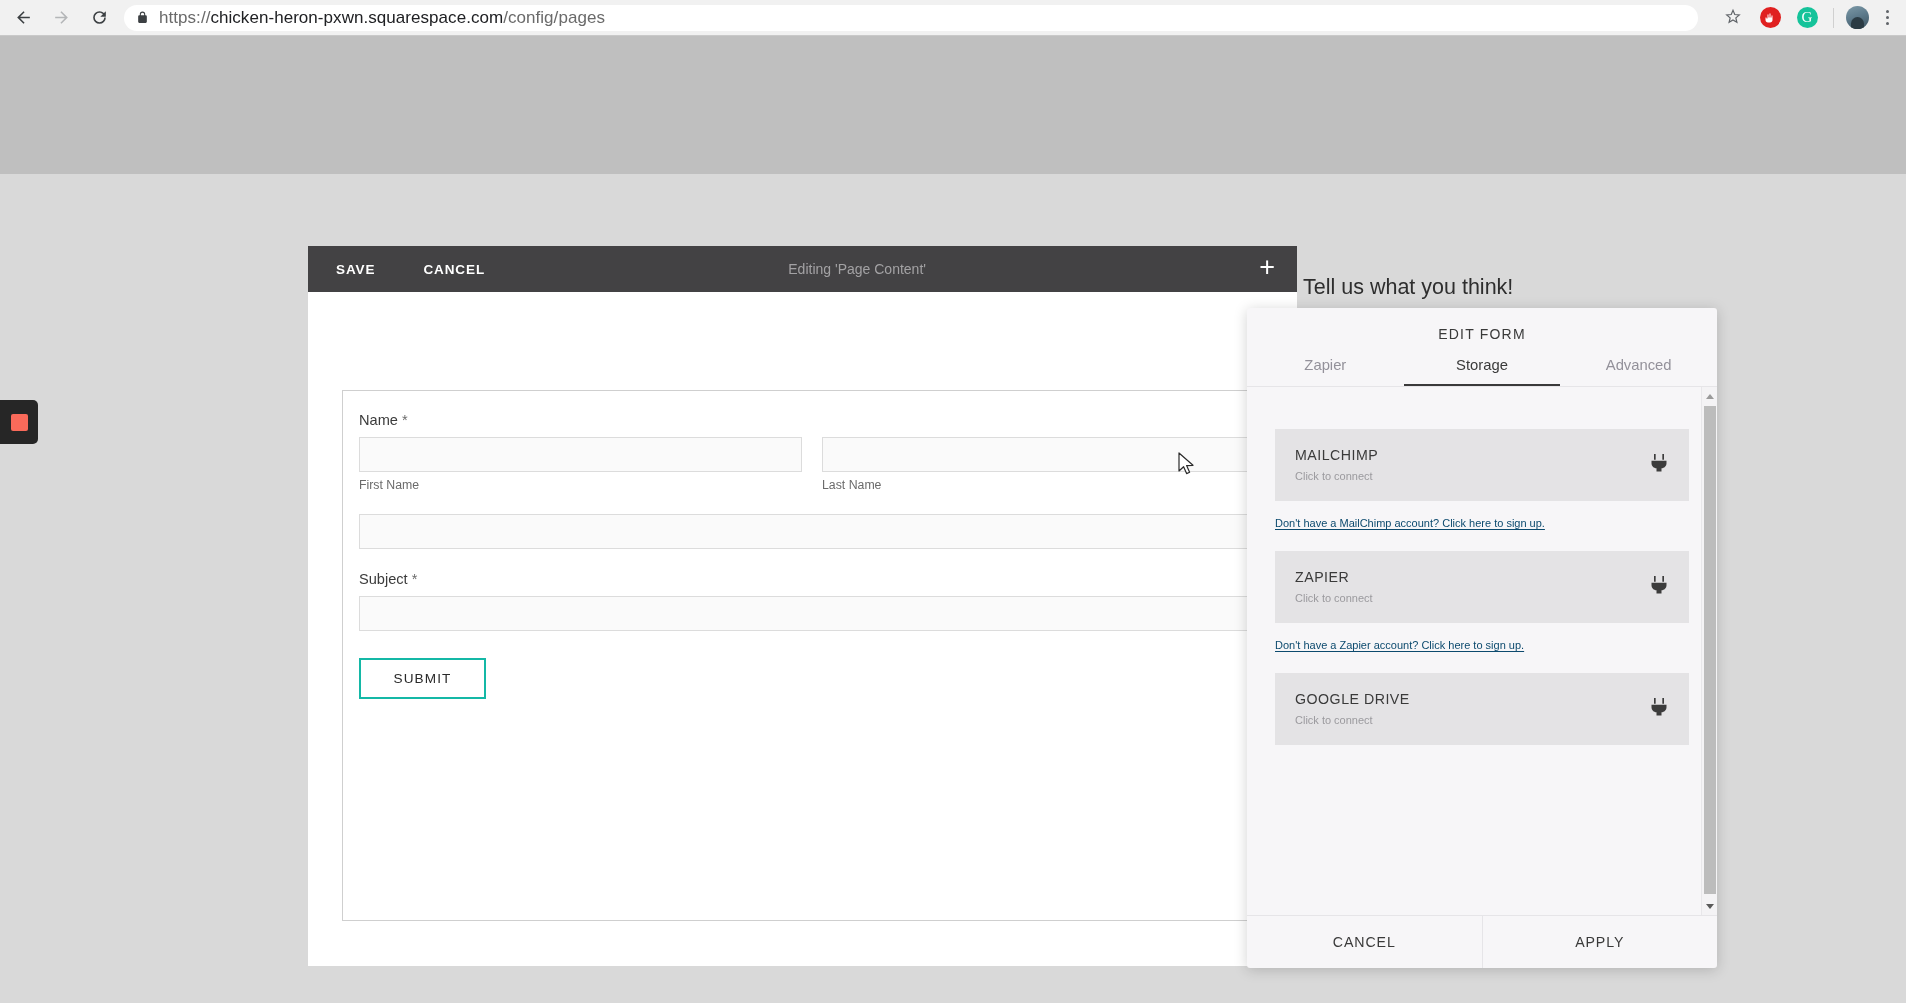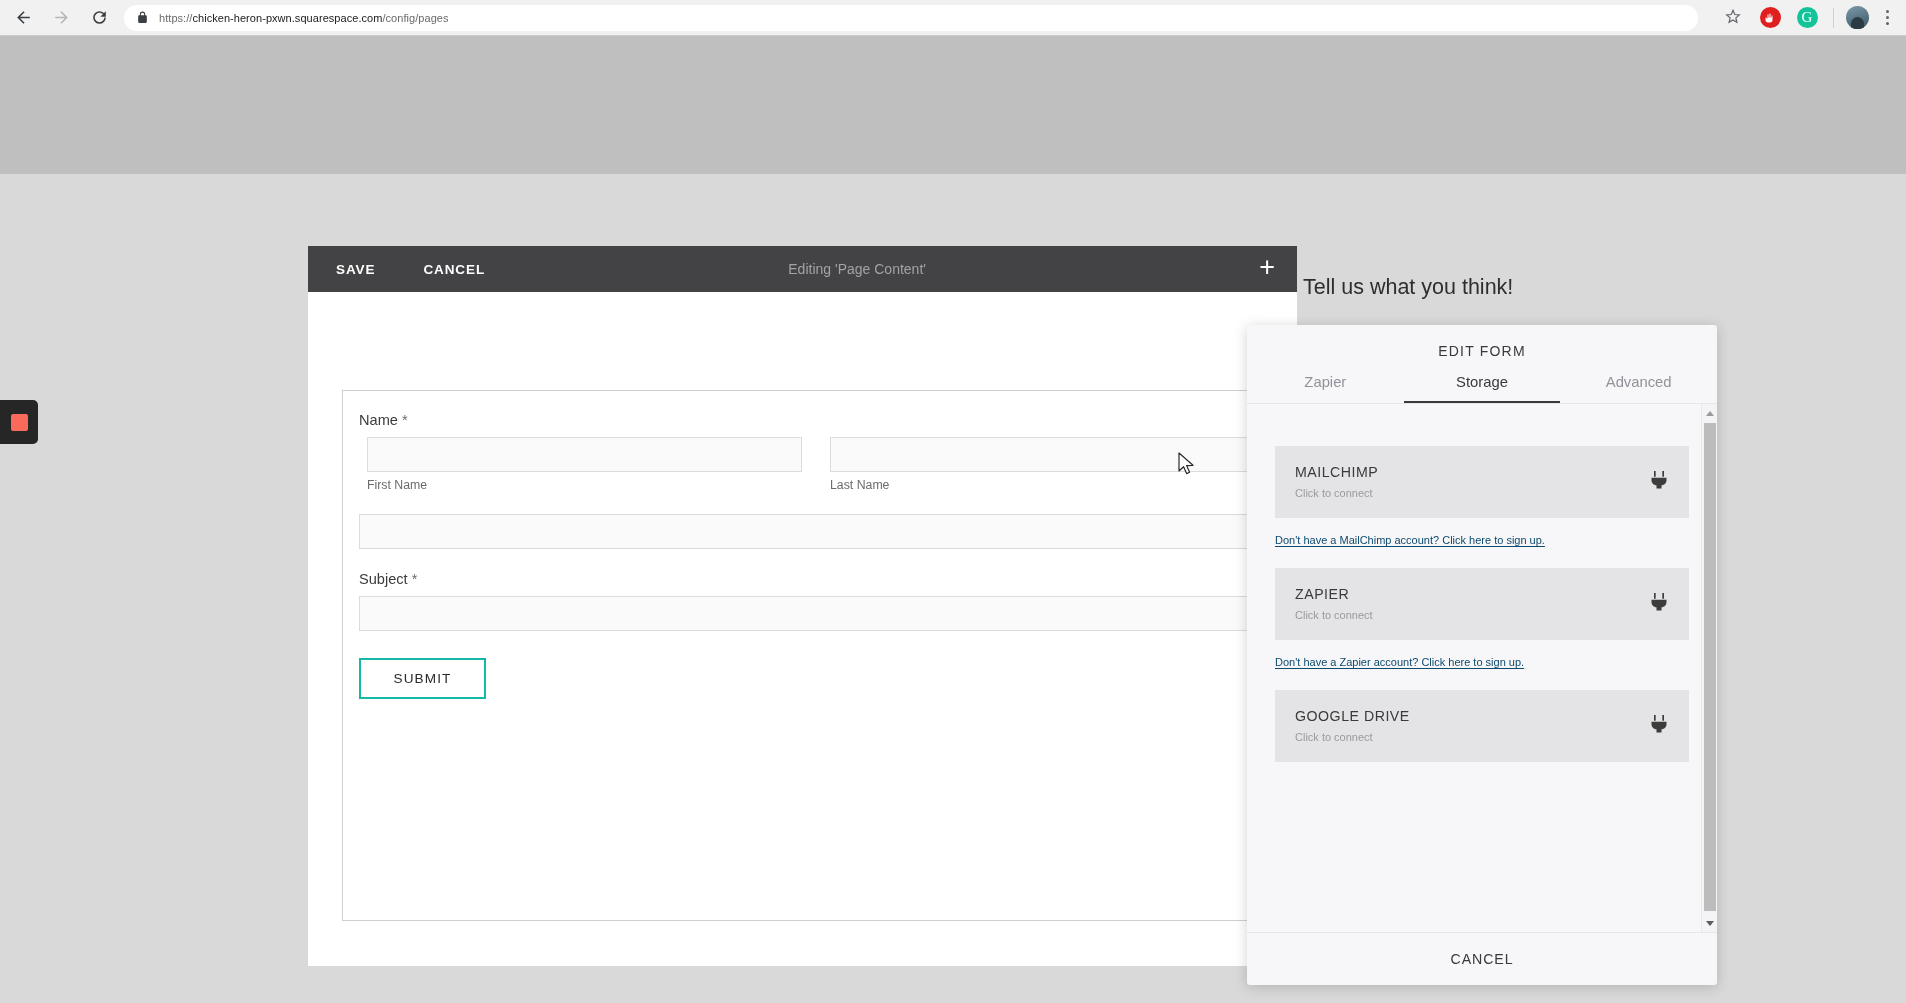--- a/index.html
+++ b/index.html
@@ -40,21 +40,21 @@
     margin: 0 12px 0 10px;
     background: #ffffff;
     border-radius: 13px;
     display: flex;
     align-items: center;
     padding: 0 12px;
     box-sizing: border-box;
   }
   .lock-icon { margin-right: 10px; display:flex; align-items:center;}
   .url-text {
-    font-size: 11px;
+    font-size: 17px;
     color: #202124;
     letter-spacing: 0.05px;
     white-space: nowrap;
   }
   .url-text .dim { color: #6a6a6a; }
   .bar-icons { display: flex; align-items: center; padding-right: 10px; }
   .bar-icon {
     width: 28px; height: 28px;
     margin-left: 9px;
     display:flex; align-items:center; justify-content:center;
@@ -185,21 +185,21 @@
   }
   .fld-label .req { color: #6b6b6b; }
   .input-box {
     background: #fafafa;
     border: 1px solid #dcdcdc;
     box-sizing: border-box;
     height: 35px;
     width: 100%;
   }
   .name-row { display:flex; gap: 20px; }
-  .name-col { flex: 1; margin-left: 8px; }
+  .name-col { flex: 1; }
   .sub-label {
     font-size: 12.3px;
     color: #6b6b6b;
     margin-top: 6px;
   }
   .field-group { margin-top: 22px; }
   .textarea-box {
     background: #fafafa;
     border: 1px solid #dcdcdc;
     box-sizing: border-box;
@@ -222,21 +222,21 @@
     display:flex; align-items:center; justify-content:center;
     font-size: 13.6px;
     color: #2a2a2a;
     letter-spacing: 1.1px;
     background: #ffffff;
   }
 
   
   .edit-panel {
     position:absolute;
-    left: 1247px; top: 325px;
+    left: 1247px; top: 308px;
     width: 470px; height: 660px;
     background: #f7f6f8;
     border-radius: 3px;
     box-shadow: 0 2px 14px rgba(0,0,0,0.18);
     display: flex;
     flex-direction: column;
     overflow: hidden;
   }
   .panel-title {
     text-align:center;
@@ -550,20 +550,21 @@
         </div>
       <div class="sb-thumb"></div>
       <div class="sb-arrow down">
           <i></i>
         </div>
     </div>
   </div>
 
   <div class="panel-footer">
     <div class="panel-foot-btn">CANCEL</div>
+    <div class="panel-foot-btn">APPLY</div>
   </div>
 </div>
 
 <div class="cursor">
   <svg width="20" height="26" viewBox="0 0 20 26">
     <path d="M1 1 L1 19 L5.6 14.7 L8.6 21.6 L11.6 20.3 L8.6 13.6 L15 13.3 Z" fill="#ffffff" stroke="#2b2b2b" stroke-width="1.2" stroke-linejoin="round"></path>
   </svg>
 </div>
 
 </body></html>

